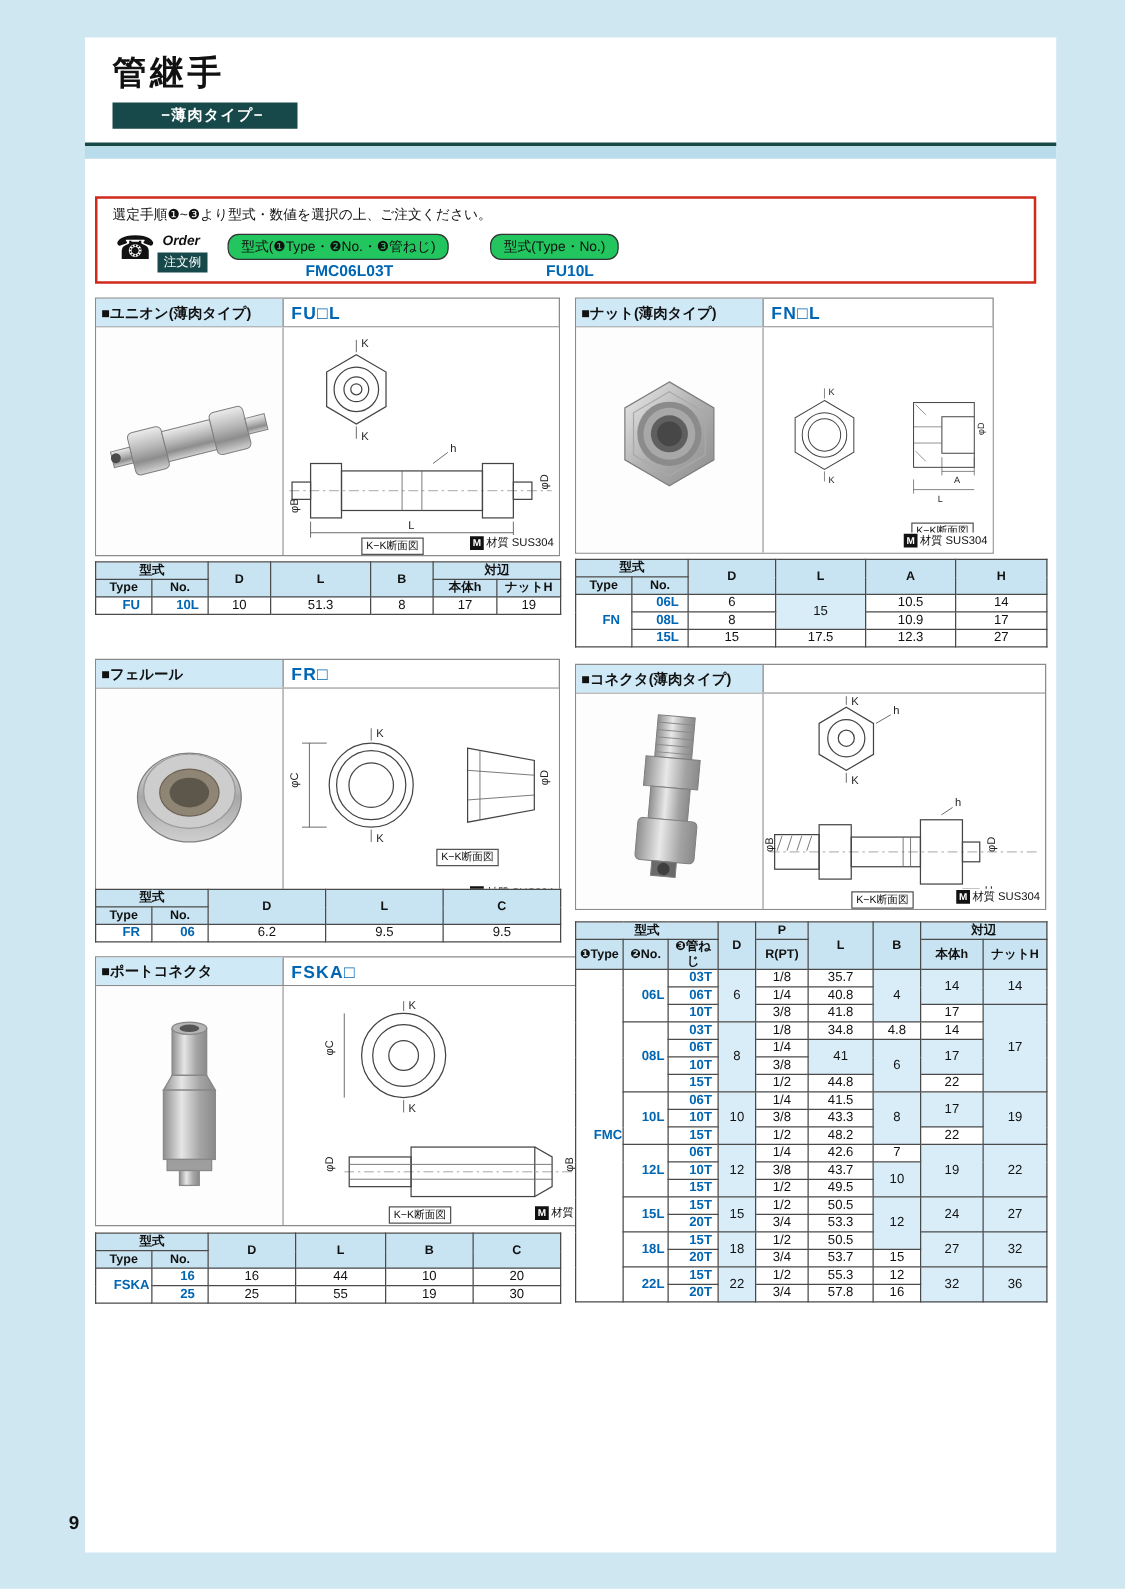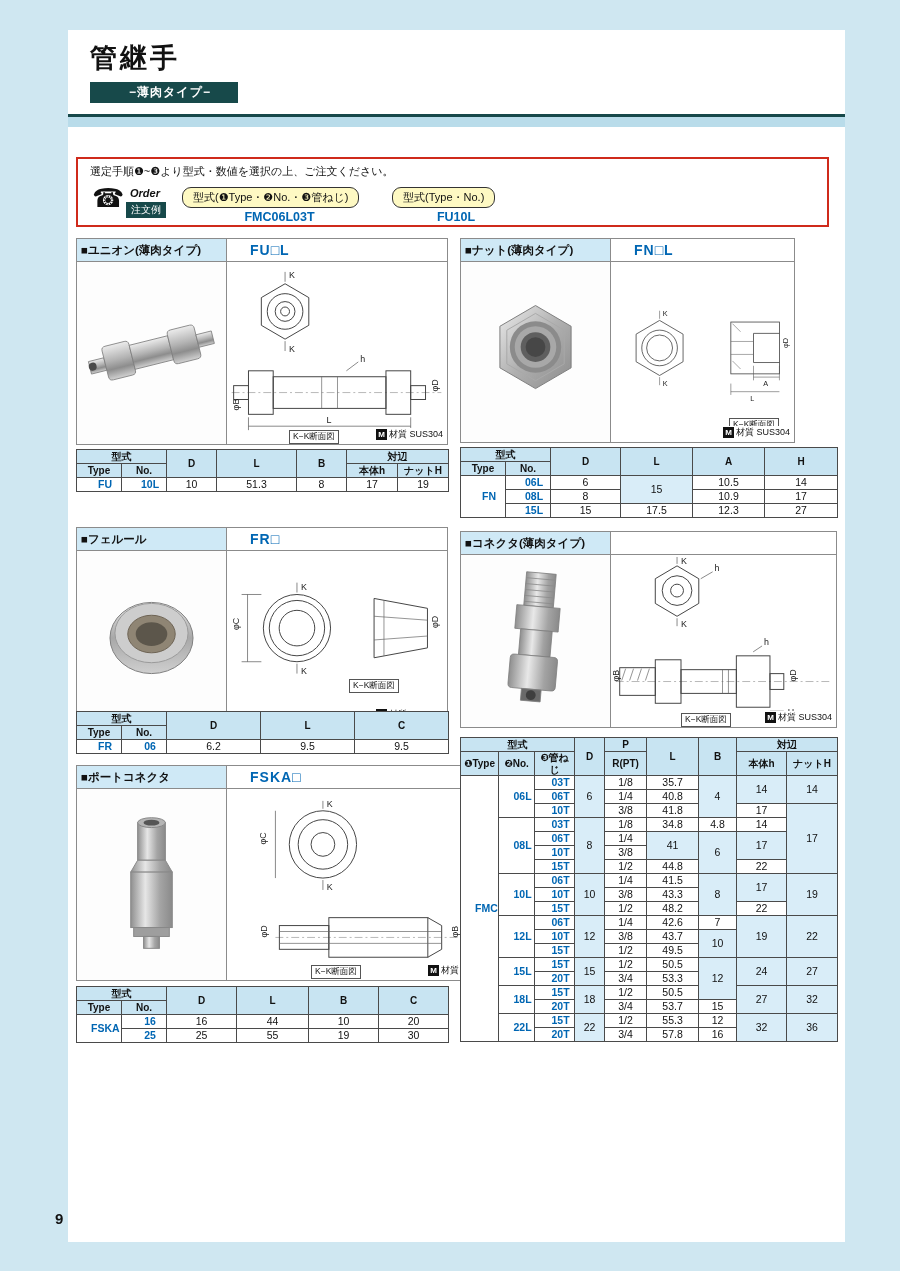--- a/index.html
+++ b/index.html
@@ -9,26 +9,26 @@
   .page{position:absolute;left:68px;top:30px;width:777px;height:1212px;background:#fff;}
   .title{font-size:27px;font-weight:bold;letter-spacing:3px;}
   .subtitle{background:#17494a;color:#fff;font-size:12px;font-weight:bold;width:148px;height:21px;display:flex;align-items:center;justify-content:center;letter-spacing:1px;}
   .hrule{background:#17494a;height:3px;width:777px;}
   .hband{background:#b9dcea;height:10px;width:777px;}
   .orderbox{border:2px solid #cf2a1b;background:#fff;}
   .ob-instruction{font-size:11px;}
   .phone{font-size:26px;line-height:1;}
   .ob-en{font-size:11px;font-weight:bold;font-style:italic;}
   .ob-jp{background:#17494a;color:#fff;font-size:10px;padding:1px 5px;}
-  .fmtbox{border:1px solid #333;border-radius:9px;padding:2px 10px;font-size:11px;background:#fef9c3;white-space:nowrap;}
+  .fmtbox{border:1px solid #333;border-radius:9px;padding:2px 10px;font-size:11px;background:#22c55e;white-space:nowrap;}
   .code-ex{color:#0066b3;font-weight:bold;font-size:12.5px;text-align:center;}
   .sec{border:1px solid #8b8b8b;background:#fff;}
   .sec-head{height:23px;border-bottom:1px solid #8b8b8b;display:flex;}
   .sec-title{width:150px;background:#cfe9f6;font-size:11.5px;font-weight:bold;display:flex;align-items:center;padding-left:4px;border-right:1px solid #8b8b8b;white-space:nowrap;text-align:right;}
-  .sec-model{flex:1;display:flex;align-items:center;padding-left:23px;color:#0066b3;font-weight:bold;font-size:14px;letter-spacing:1px;}
+  .sec-model{flex:1;display:flex;align-items:center;padding-left:6px;color:#0066b3;font-weight:bold;font-size:14px;letter-spacing:1px;}
   .sec-body{display:flex;height:calc(100% - 23px);}
   .photo{width:150px;border-right:1px solid #8b8b8b;position:relative;background:#fdfdfd;}
   .photo svg{width:100%;height:100%;}
   .diagram{flex:1;position:relative;background:#fff;}
   .diagram>svg{position:absolute;left:0;top:0;width:100%;height:100%;}
   .mat{position:absolute;right:4px;bottom:3px;font-size:9px;display:flex;align-items:center;gap:2px;background:#fff;}
   .mbox{background:#111;color:#fff;font-size:8px;width:11px;height:11px;display:inline-flex;align-items:center;justify-content:center;font-weight:bold;}
   .kk{position:absolute;border:1px solid #555;font-size:8.5px;padding:0 3px;background:#fff;white-space:nowrap;}
   table.dt{border-collapse:collapse;table-layout:fixed;background:#fff;}
   table.dt th,table.dt td{border:1px solid #4a4a4a;font-size:10.5px;text-align:center;padding:0 2px;height:14px;background:#fff;color:#111;line-height:1.15;}

